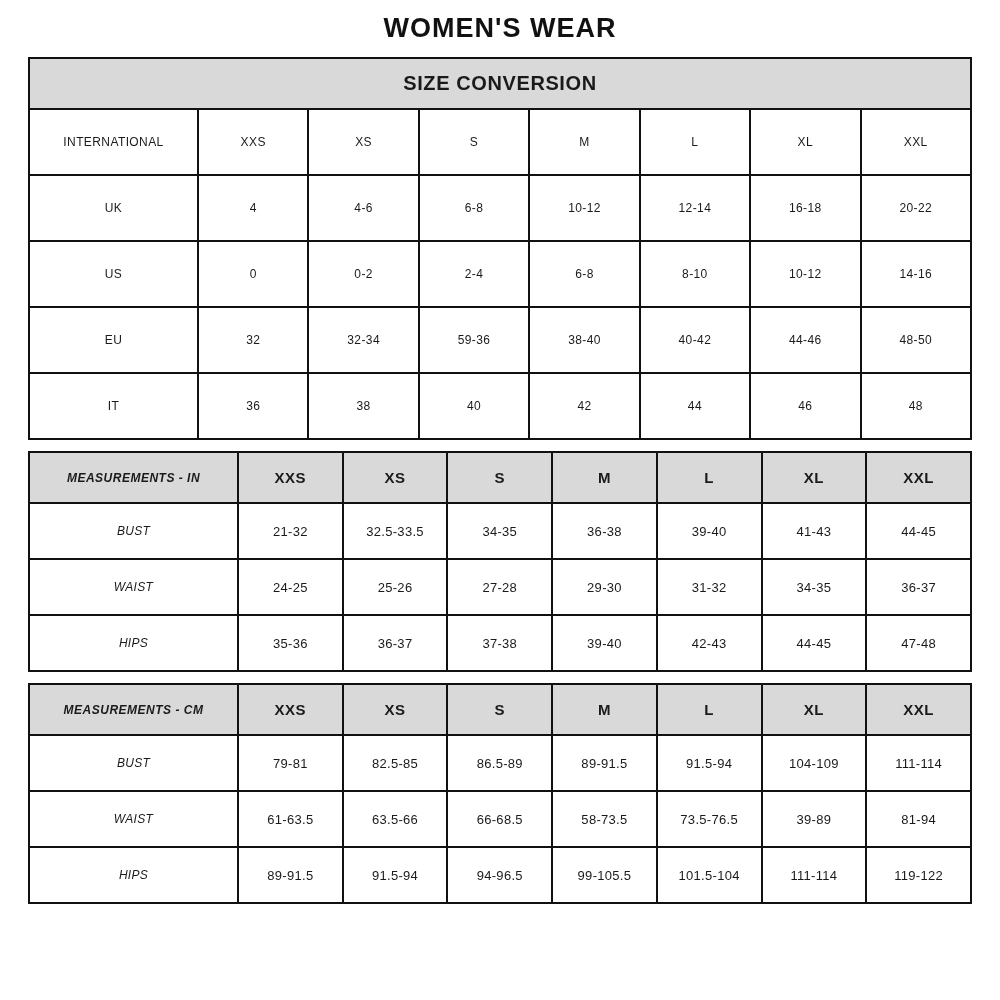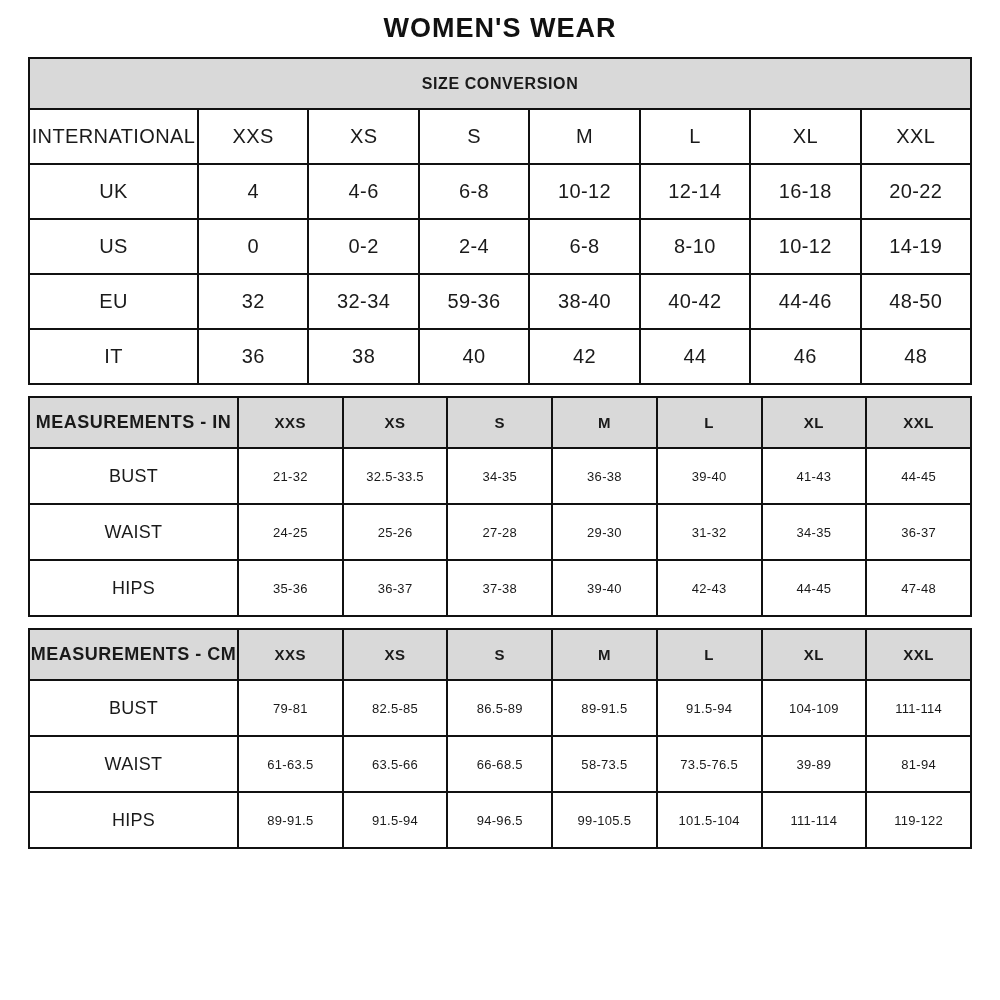--- a/index.html
+++ b/index.html
@@ -31,41 +31,41 @@
   td {
     border: 2px solid #111111;
     text-align: center;
     vertical-align: middle;
     overflow: hidden;
     white-space: nowrap;
   }
 
   
   .t-size col.c0 { width: 169px; }
-  .t-size td { height: 55px; font-size: 20px; letter-spacing: 0.4px; }
+  .t-size td { height: 66px; font-size: 12px; letter-spacing: 0.4px; }
   .t-size .title-row td {
     height: 51px;
     background: #d9d9d9;
     font-weight: 700;
-    font-size: 16px;
+    font-size: 20px;
     letter-spacing: 0.6px;
   }
 
   
   .t-meas { margin-top: 11px; }
   .t-meas col.c0 { width: 209px; }
   .t-meas td { height: 56px; font-size: 13px; letter-spacing: 0.3px; border-width: 2.5px; }
   .t-meas .header-row td {
     height: 51px;
     background: #d9d9d9;
     font-weight: 700;
     font-size: 15px;
     letter-spacing: 0.5px;
   }
-  .t-meas td.row-label { font-size: 18px; }
+  .t-meas td.row-label { font-size: 12px; font-style: italic; }
 </style>
 </head>
 <body>
 
 <div class="page">
 
   <div class="page-title">WOMEN'S WEAR</div>
 
   <table class="t-size">
     <colgroup>
@@ -103,21 +103,21 @@
           <td>20-22</td>
         </tr>
         <tr>
           <td class="row-label">US</td>
           <td>0</td>
           <td>0-2</td>
           <td>2-4</td>
           <td>6-8</td>
           <td>8-10</td>
           <td>10-12</td>
-          <td>14-19</td>
+          <td>14-16</td>
         </tr>
         <tr>
           <td class="row-label">EU</td>
           <td>32</td>
           <td>32-34</td>
           <td>59-36</td>
           <td>38-40</td>
           <td>40-42</td>
           <td>44-46</td>
           <td>48-50</td>

